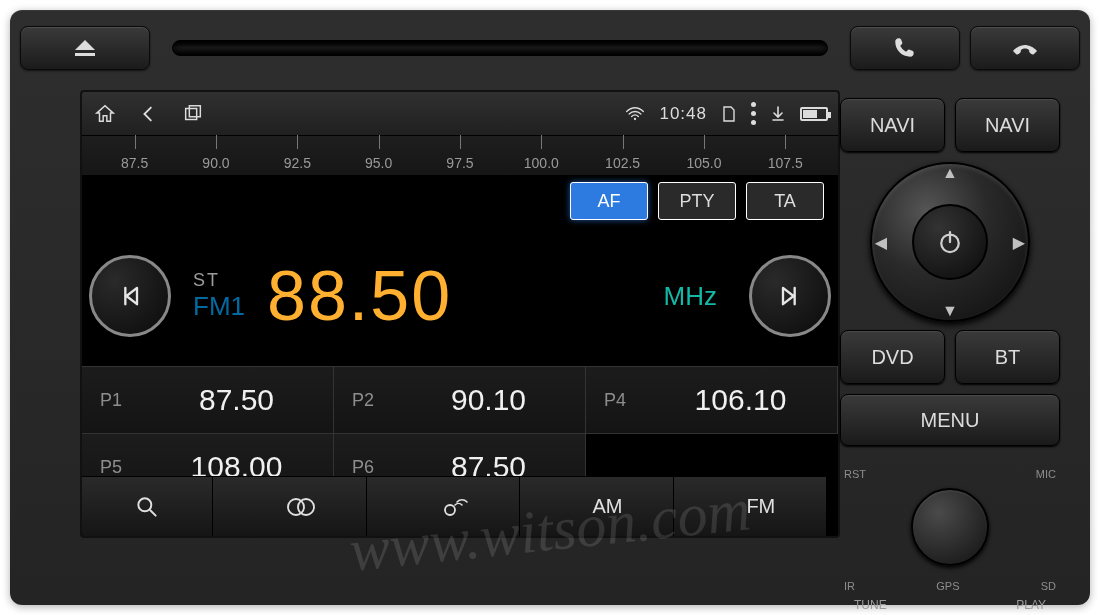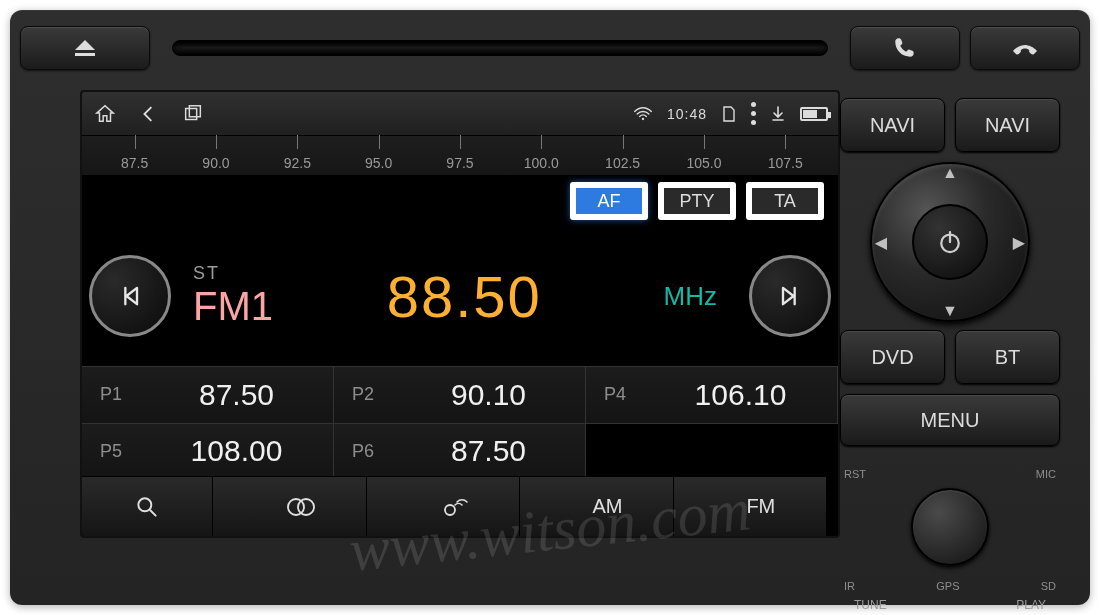--- a/index.html
+++ b/index.html
@@ -39,70 +39,70 @@
   }
   .statusbar {
     height: 44px; background: linear-gradient(180deg,#303030,#202020);
     border-bottom: 1px solid #000;
     display: flex; align-items: center; padding: 0 10px;
     color: #dcdcdc; font-size: 18px;
   }
   .statusbar .sb-left { display:flex; gap:18px; align-items:center; }
   .statusbar .sb-left .sb-icon { width: 26px; height: 26px; display:flex; align-items:center; justify-content:center; }
   .statusbar .spacer { flex:1; }
-  .statusbar .sb-right { display:flex; gap:14px; align-items:center; font-size:14px; }
+  .statusbar .sb-right { display:flex; gap:14px; align-items:center; font-size:17px; }
   .clock { letter-spacing: 1px; }
   .tri-menu { display:flex; flex-direction:column; gap:4px; align-items:center; }
   .tri-menu span { width: 5px; height:5px; background:#dcdcdc; border-radius:50%; display:block;}
   .battery { width: 28px; height:14px; border:2px solid #dcdcdc; border-radius:2px; position:relative; }
   .battery::after { content:""; position:absolute; right:-5px; top:3px; width:3px; height:6px; background:#dcdcdc; }
   .battery .fill { position:absolute; left:1px; top:1px; bottom:1px; width:60%; background:#dcdcdc;}
 
   
   .ruler {
     height: 40px; background: linear-gradient(180deg,#1e1e1e,#161616);
     border-bottom: 1px solid #000;
     display:flex; align-items:flex-end; padding: 0 12px 4px 12px;
     color:#9a9a9a; font-size:14px;
   }
   .tick { flex:1; text-align:center; position:relative; }
   .tick::before { content:""; position:absolute; left:50%; top:-20px; width:1px; height:14px; background:#777; }
   
   .mode-row { height: 50px; display:flex; justify-content:flex-end; align-items:center; padding: 8px 14px; gap:10px; }
   .mode-btn {
-    width: 78px; height: 38px; background:#2a2a2a; border:6px solid #ffffff;
+    width: 78px; height: 38px; background:#2a2a2a; border:1px solid #ffffff;
     color:#ddd; font-size:18px; display:flex; align-items:center; justify-content:center;
     border-radius:3px;
   }
   .mode-btn.active { background:#2d7be0; box-shadow: 0 0 6px rgba(45,123,224,.7); color:#fff; }
 
   
   .main-freq {
     height: 140px; display:flex; align-items:center; padding: 0 7px; gap: 22px;
   }
   .circ-btn {
     width: 82px; height: 82px; border-radius:50%; border:3px solid #888;
     display:flex; align-items:center; justify-content:center;
     background: radial-gradient(circle at 30% 30%, #2a2a2a, #0a0a0a);
     color:#e6e6e6; font-size:30px;
   }
   .band-info { color:#cfcfcf; text-align:left; }
   .band-info .st { font-size:18px; color:#9c9c9c; letter-spacing:2px; }
-  .band-info .fm { font-size:40px; color:#fca5a5; }
-  .freq-num { flex:1; text-align:center; color:#ffb030; font-size:58px; font-weight:300; letter-spacing:2px; }
+  .band-info .fm { font-size:26px; color:#0369a1; }
+  .freq-num { flex:1; text-align:left; color:#ffb030; font-size:70px; font-weight:300; letter-spacing:2px; }
   .unit-mhz { color:#14b8a6; font-size:26px; margin-right:10px;margin-left:8px;}
 
   
   .preset-grid {
     display:grid; grid-template-columns: repeat(3,1fr); grid-template-rows: repeat(2,1fr);
     height: 114px; border-top:1px solid #333;
   }
   .preset {
     border-right:1px solid #333; border-bottom:1px solid #333;
-    display:flex; align-items:center; padding: 0 18px; gap: 28px;
+    display:flex; align-items:center; padding: 16px 18px; gap: 28px;
     color:#e6e6e6; font-size:20px;
     background:linear-gradient(180deg,#1c1c1c,#141414);
   }
   .preset .pnum { color:#8e8e8e; font-size:18px; width:30px; }
   .preset .pval { font-size:30px; color:#f0f0f0; font-weight:300; flex:1; text-align:center; }
 
   
   .softbar {
     position:absolute; left:0; right:12px; bottom:0; height:60px;
     background:linear-gradient(180deg,#2a2a2a,#151515);

